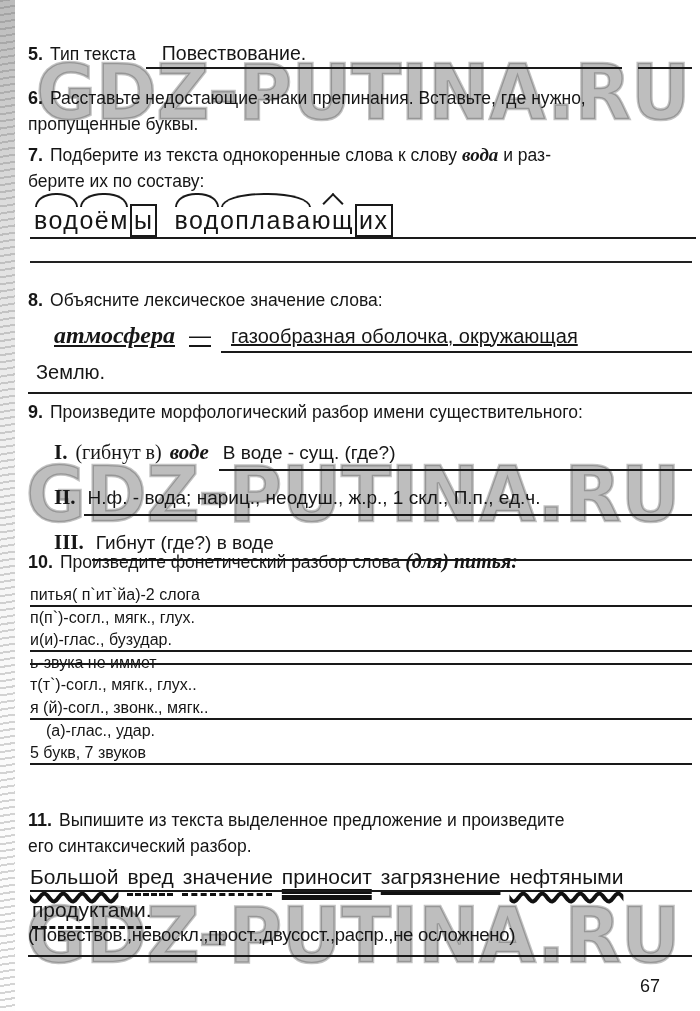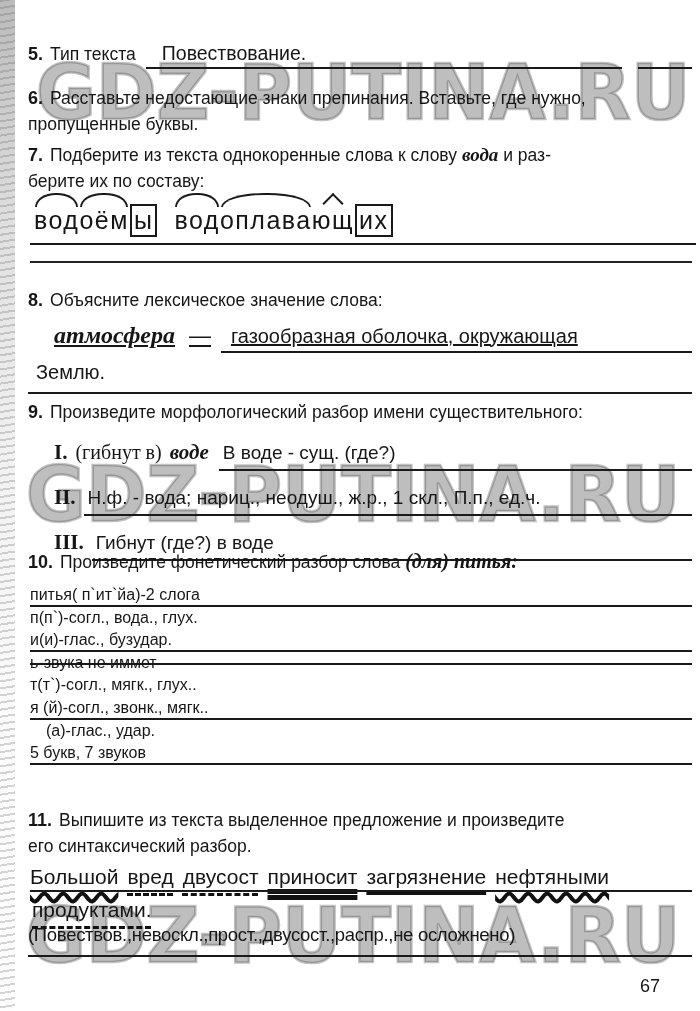--- a/index.html
+++ b/index.html
@@ -28,21 +28,21 @@
   #t5{top:42px;left:28px;right:8px;display:flex;align-items:baseline;}
   #t5 .ans-line{flex:1;margin-left:10px;padding:0 0 2px 16px;font-size:19.5px;}
   #t5 .line-short{width:54px;border-bottom:2px solid #1a1a1a;margin-left:16px;align-self:flex-end;height:14px;}
 
   
   #t6{top:86px;left:28px;width:652px;}
   #t7{top:142px;left:28px;width:652px;}
   #t11{top:808px;left:28px;width:652px;}
 
   
-  #t7ans{top:188px;left:30px;width:662px;border-bottom:2px solid #1a1a1a;padding:16px 0 6px 4px;}
+  #t7ans{top:188px;left:30px;width:662px;border-bottom:2px solid #1a1a1a;padding:16px 0 0 4px;}
   .mword{position:relative;display:inline-block;margin-right:16px;font-size:25px;letter-spacing:1.5px;white-space:nowrap;}
   .seg{position:relative;display:inline-block;}
   .m-roof::before{content:"";position:absolute;top:-13px;left:1px;right:1px;height:12px;
       border:2.5px solid #191919;border-bottom:none;border-radius:48% 48% 0 0/100% 100% 0 0;}
   .m-caret::before{content:"";position:absolute;top:-10px;left:50%;width:13px;height:13px;
       border-top:2.5px solid #191919;border-right:2.5px solid #191919;transform:translateX(-50%) rotate(-45deg);}
   .m-box{border:2.5px solid #191919;padding:0 2px;margin:0 1px;}
   #blank1{top:261px;left:30px;width:662px;border-top:2px solid #222;}
 
   
@@ -149,33 +149,33 @@
       <span class="ans-line">Гибнут (где?) в воде</span>
     </div>
   </div>
 
   <div class="abs print" id="t10">
     <span class="task-num">10.</span><span>Произведите фонетический разбор слова</span>
     <span class="serif-it">(для) питья:</span>
   </div>
   <div class="abs" id="t10rows">
       <div class="ph-row rule-under">питья( п`ит`йа)-2 слога</div>
-      <div class="ph-row rule-none">п(п`)-согл., вода., глух.</div>
+      <div class="ph-row rule-none">п(п`)-согл., мягк., глух.</div>
       <div class="ph-row rule-under">и(и)-глас., бузудар.</div>
       <div class="ph-row rule-through">ь-звука не иммет</div>
       <div class="ph-row rule-none">т(т`)-согл., мягк., глух..</div>
       <div class="ph-row rule-under">я (й)-согл., звонк., мягк..</div>
       <div class="ph-row rule-none indent">(а)-глас., удар.</div>
       <div class="ph-row rule-under">5 букв, 7 звуков</div>
     </div>
 
   <div class="abs print" id="t11">
     <span class="task-num">11.</span><span>Выпишите из текста выделенное предложение и произведите</span><br>
     <span>его синтаксический разбор.</span>
   </div>
 
-  <div id="sent1"><span class="rule"></span><span class="sw u-wavy">Большой</span><span class="sw u-dashed">вред</span><span class="sw u-dashed">двусост</span><span class="sw u-double">приносит</span><span class="sw u-solid">загрязнение</span><span class="sw u-wavy">нефтяными</span></div>
+  <div id="sent1"><span class="rule"></span><span class="sw u-wavy">Большой</span><span class="sw u-dashed">вред</span><span class="sw u-dashed">значение</span><span class="sw u-double">приносит</span><span class="sw u-solid">загрязнение</span><span class="sw u-wavy">нефтяными</span></div>
   <div class="abs" id="sent2"><span class="sw u-dashed">продуктами.</span></div>
   <div class="abs" id="analysis">(Повествов.,невоскл.,прост.,двусост.,распр.,не осложнено)</div>
   <div class="abs" id="finalline"></div>
 
   <div class="abs" id="pagenum">67</div>
 </div>
 
 </body></html>

